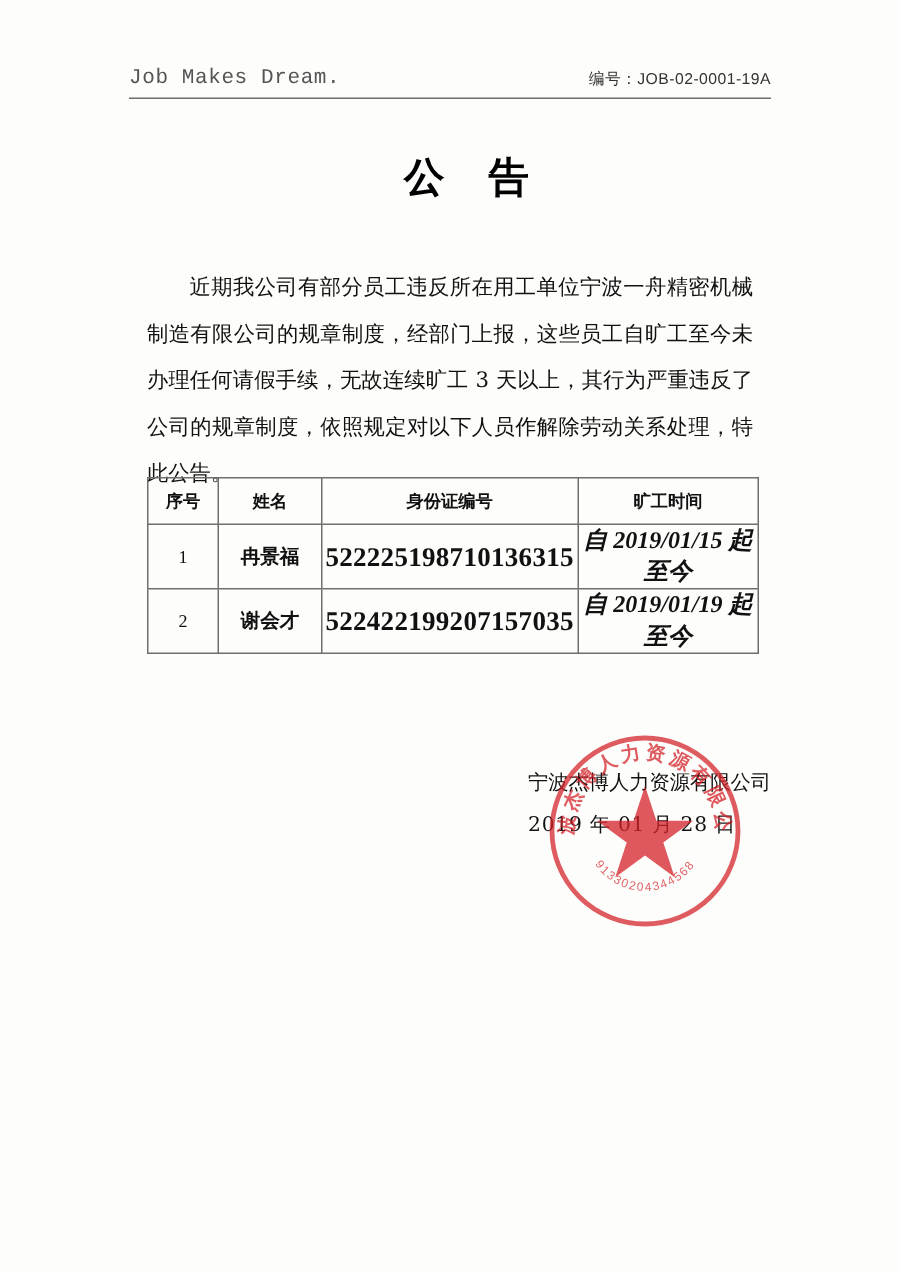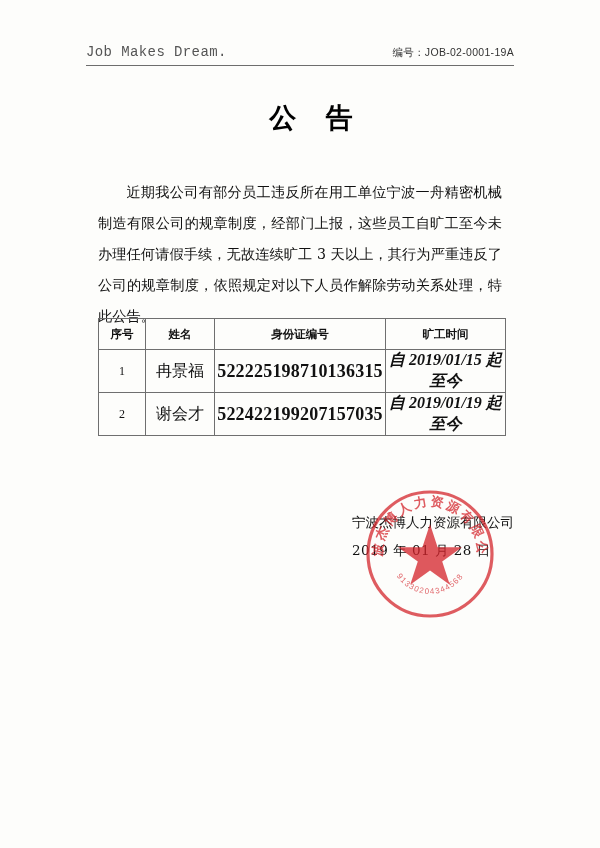--- a/index.html
+++ b/index.html
@@ -106,22 +106,22 @@
   }
   table.names th {
     font-weight: bold;
     font-size: 11.5px;
   }
   table.names td.num {
     font-family: "Liberation Serif", serif;
     font-size: 12px;
   }
   table.names td.name {
-    font-weight: normal;
-    font-size: 16px;
+    font-weight: bold;
+    font-size: 13px;
   }
   table.names td.id {
     font-family: "Liberation Serif", serif;
     font-weight: bold;
     font-size: 18px;
     letter-spacing: 0.2px;
   }
   table.names td.date {
     font-family: "Liberation Serif", serif;
     font-weight: bold;

